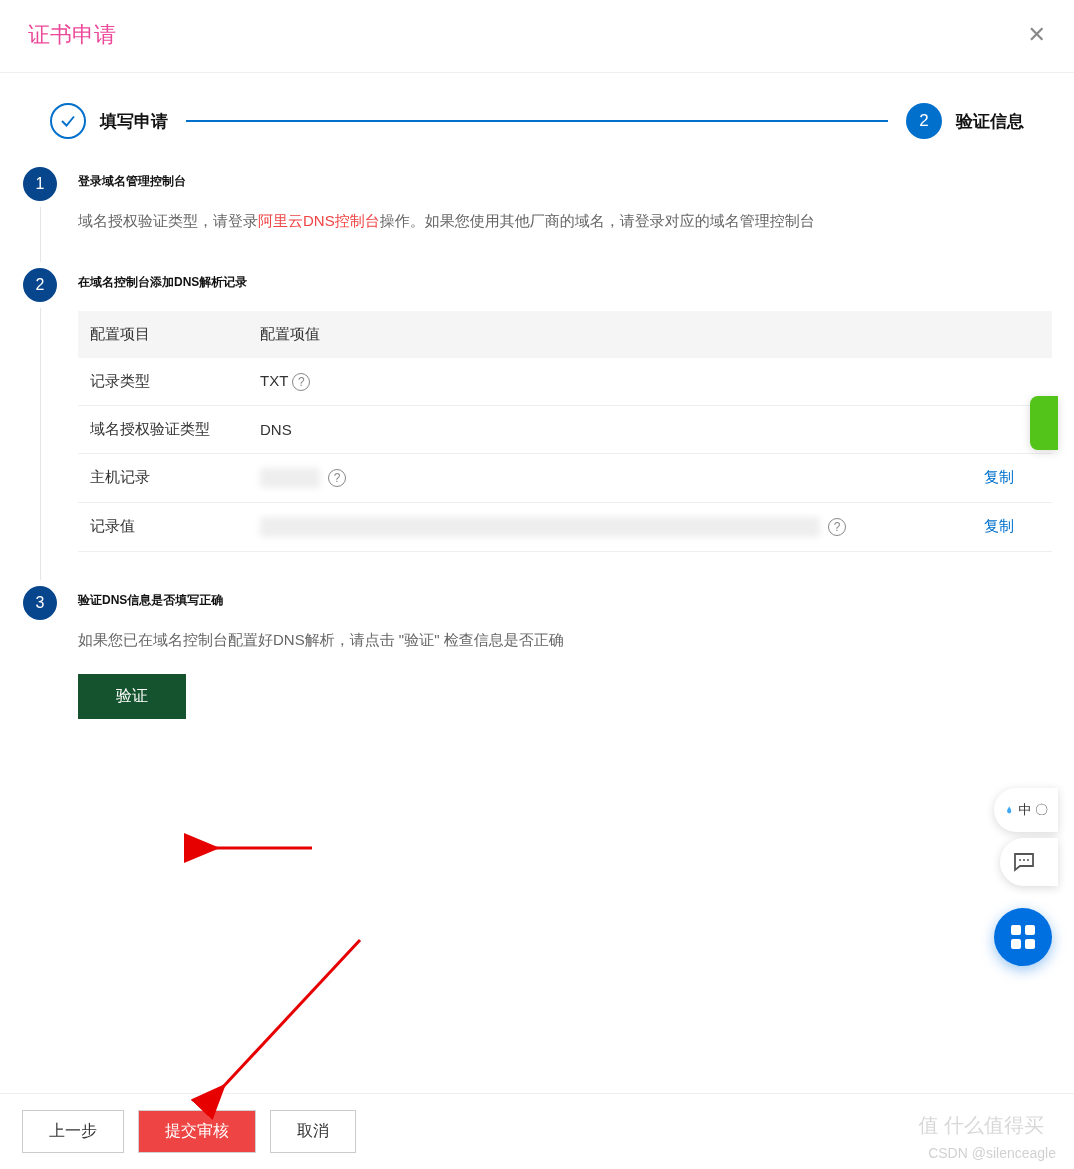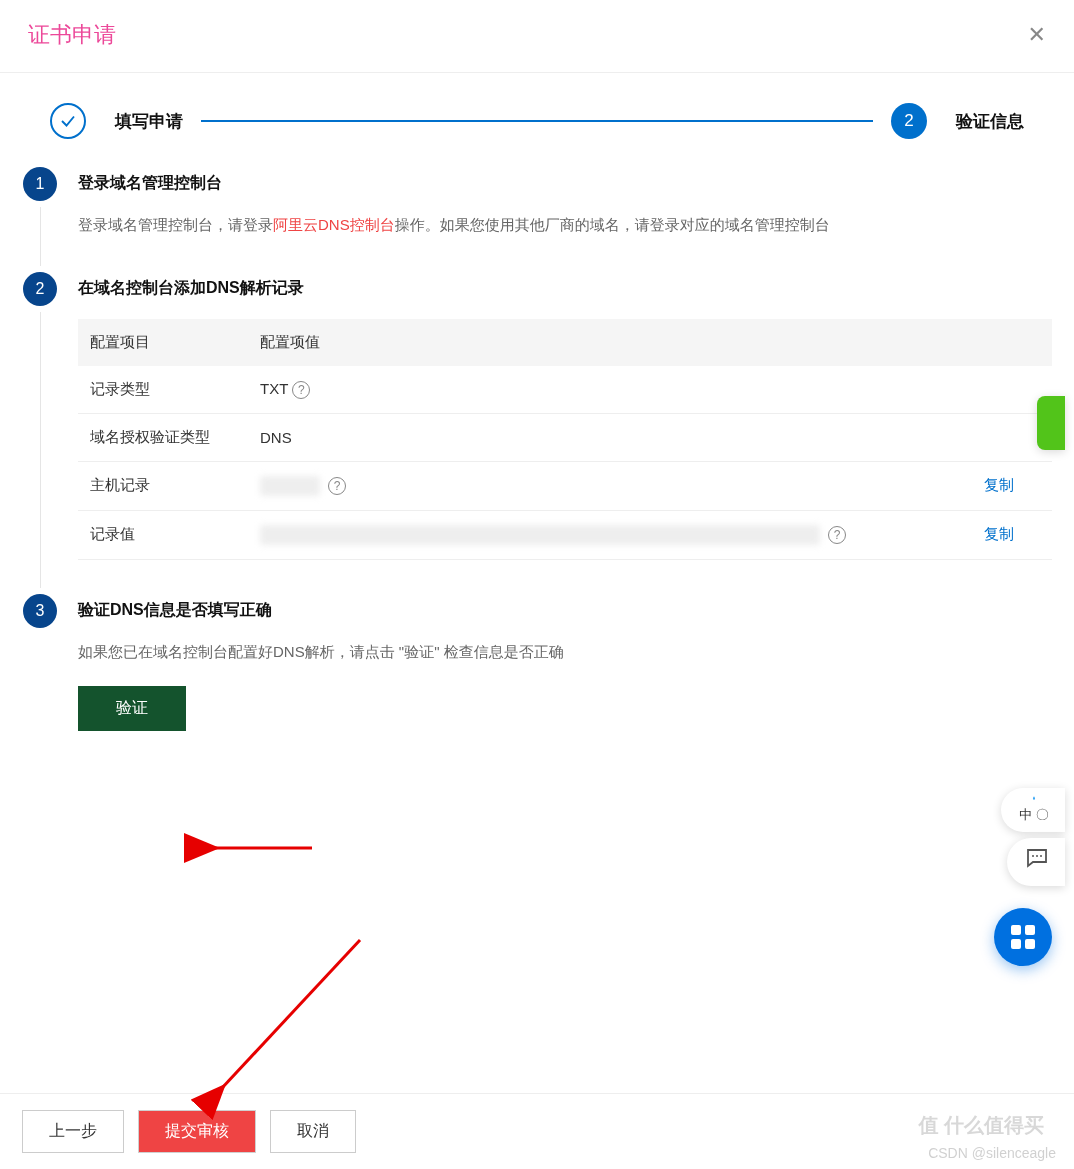--- a/index.html
+++ b/index.html
@@ -20,21 +20,21 @@
       border-bottom: 1px solid #eee;
     }
     .modal-title { font-size: 22px; color: #ec4899; font-weight: 500; }
     .close-btn { font-size: 22px; color: #888; cursor: pointer; background:none; border:none; line-height:1; }
     .content { padding: 22px 22px 0 22px; }
     .stepper {
       display: flex;
       align-items: center;
       padding: 8px 28px 28px 28px;
     }
-    .step { display: flex; align-items: center; gap: 29px; }
+    .step { display: flex; align-items: center; gap: 14px; }
     .step-circle {
       width: 36px; height: 36px; border-radius: 50%;
       display: flex; align-items: center; justify-content: center;
       font-size: 16px; font-weight: 500;
     }
     .step-circle.done {
       border: 2px solid #0070cc; background: #fff; color: #0070cc;
     }
     .step-circle.num {
       background: #0070cc; color: #fff; border: none;
@@ -47,21 +47,21 @@
     .steps-list { }
     .list-item { display:flex; gap: 20px; }
     .list-num-col { display:flex; flex-direction:column; align-items:center; width: 36px; flex-shrink:0; }
     .list-num {
       width: 34px; height: 34px; border-radius: 50%; background:#07458c;
       color:#fff; display:flex; align-items:center; justify-content:center;
       font-size: 16px; flex-shrink:0; font-weight:500;
     }
     .list-line { width: 1px; background: #e5e5e5; flex:1; margin-top: 6px; margin-bottom: 6px; }
     .list-body { flex:1; padding-bottom: 34px; }
-    .list-title { font-size: 16px; font-weight: 700; color:#111; padding-top: 6px; margin-bottom: 18px; }
+    .list-title { font-size: 12px; font-weight: 700; color:#111; padding-top: 6px; margin-bottom: 18px; }
     .list-desc { font-size: 15px; color:#666; line-height: 1.7; }
     .link { color:#ef4444; }
     .config-table { margin-top: 20px; width: 100%; border-collapse: collapse; table-layout: fixed; }
     .config-table th, .config-table td {
       text-align: left; font-size: 15px; padding: 14px 12px;
       border-bottom: 1px solid #eee; font-weight: normal;
     }
     .config-table thead th { background:#f5f5f5; color:#333; border-bottom:none; }
     .config-table td { color:#333; }
     .col-key { width: 170px; }
@@ -92,37 +92,37 @@
     .btn {
       padding: 10px 26px; font-size:16px; border:1px solid #ccc;
       background:#fff; color:#333; cursor:pointer;
     }
     .btn.disabled { background:#ef4444; border-color:#d0d0d0; color:#fff; cursor:not-allowed;text-align:right; }
     .arrow {
       position:absolute; pointer-events:none;
     }
     .arrow svg { overflow:visible; }
     .side-tab {
-      position:absolute; right:9px; background:#fff; border-radius: 24px 0 0 24px;
+      position:absolute; right:16px; background:#fff; border-radius: 24px 0 0 24px;
       box-shadow: 0 2px 10px rgba(0,0,0,0.15); display:flex; align-items:center;
-      padding: 8px 10px 8px 12px; gap:6px;flex-direction:column;
+      padding: 8px 10px 8px 12px; gap:6px;
     }
     .side-tab.top { top: 396px; height:54px; width:28px; padding:0; border-radius: 8px 0 0 8px; background:#52c41a; }
     .side-tab.mid { top: 788px; width:64px; height:44px; }
     .side-tab.chat { top: 838px; width:58px; height:48px; }
     .fab {
       position:absolute; right:22px; top: 908px; width:58px; height:58px;
       border-radius:50%; background:#0070e0; display:flex; align-items:center; justify-content:center;
       box-shadow: 0 4px 14px rgba(0,112,224,0.4);
     }
     .fab-grid { display:grid; grid-template-columns: 10px 10px; grid-template-rows:10px 10px; gap:4px;}
     .fab-grid span { background:#fff; border-radius:2px; }
     .watermark {
       position:absolute; right: 30px; bottom: 30px; font-size: 20px;
-      color: rgba(100,100,100,0.25); font-weight:700; pointer-events:none;
+      color: rgba(100,100,100,0.25); font-weight:400; pointer-events:none;
     }
     .watermark2 {
       position:absolute; right: 18px; bottom: 8px; font-size: 14px;
       color: rgba(120,120,120,0.35); font-weight: 400; pointer-events:none;
     }
     .drop { width:18px; height:22px; }
   </style>
 </head>
 <body>
 
@@ -153,21 +153,21 @@
   <div class="steps-list">
 
     <div class="list-item">
       <div class="list-num-col">
         <div class="list-num">1</div>
         <div class="list-line"></div>
       </div>
       <div class="list-body">
         <div class="list-title">登录域名管理控制台</div>
         <div class="list-desc">
-          <span>登录域名管理控制台，请登录</span><a class="link">阿里云DNS控制台</a><span>操作。如果您使用其他厂商的域名，请登录对应的域名管理控制台</span>
+          <span>域名授权验证类型，请登录</span><a class="link">阿里云DNS控制台</a><span>操作。如果您使用其他厂商的域名，请登录对应的域名管理控制台</span>
         </div>
       </div>
     </div>
 
     <div class="list-item">
       <div class="list-num-col">
         <div class="list-num">2</div>
         <div class="list-line"></div>
       </div>
       <div class="list-body">

